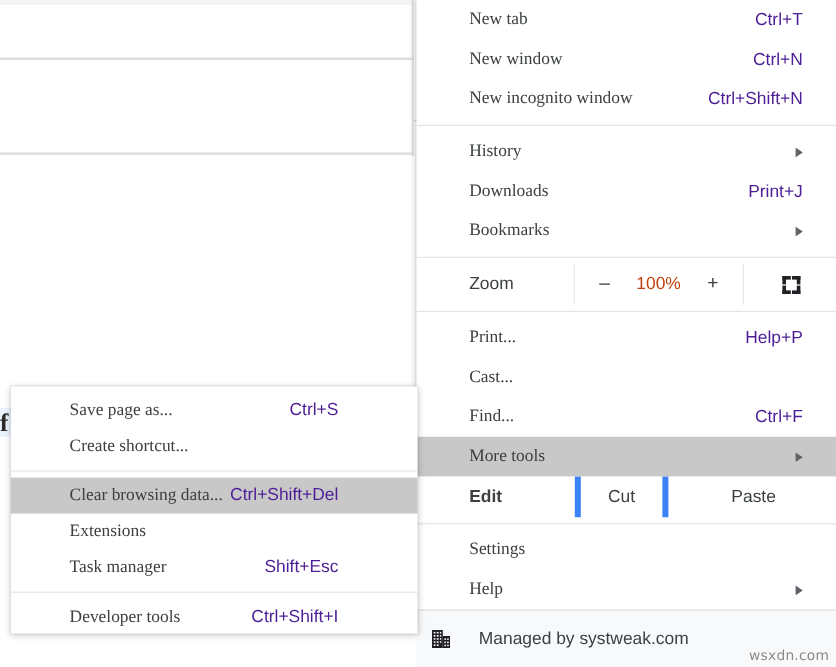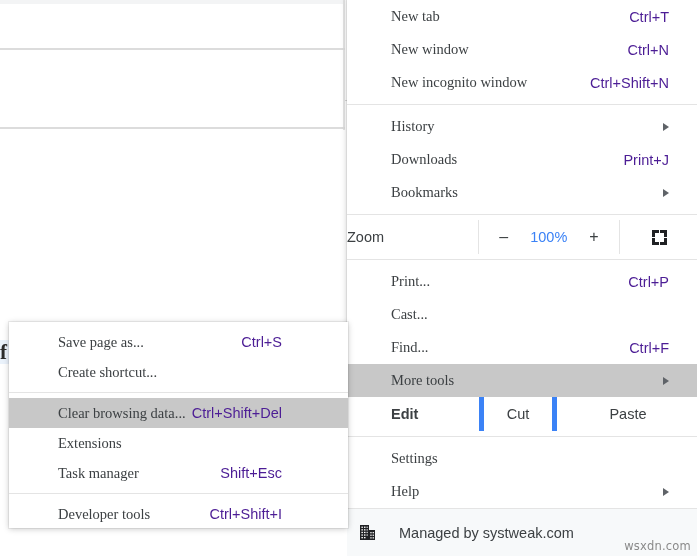--- a/index.html
+++ b/index.html
@@ -126,39 +126,40 @@
     display: flex;
     align-items: stretch;
     height: 34px;
     font-size: 14.5px;
     color: #3c4043;
   }
   .zoom-label {
     width: 131px;
     display: flex;
     align-items: center;
+    padding-left: 44px;
     box-sizing: border-box;
   }
   .zoom-controls {
     width: 142px;
     display: flex;
     align-items: center;
     justify-content: center;
     gap: 22px;
     border-left: 1px solid #e4e4e4;
     border-right: 1px solid #e4e4e4;
     box-sizing: border-box;
   }
   .zoom-minus, .zoom-plus {
     color: #3c4043;
     font-size: 16px;
     line-height: 1;
     cursor: default;
   }
-  .zoom-value { font-size: 14.5px; color: #3b82f6; }
+  .zoom-value { font-size: 14.5px; color: #c2410c; }
   .zoom-full {
     flex: 1 1 auto;
     display: flex;
     align-items: center;
     justify-content: center;
   }
   .fullscreen-glyph {
     position: relative;
     width: 15px; height: 15px;
   }
@@ -309,21 +310,21 @@
           <i class="tr"></i>
           <i class="bl"></i>
           <i class="br"></i>
         </span>
       </div>
     </div>
     <div class="sep"></div>
     <div class="row">
       <span class="label">Print...</span>
       <span class="spacer"></span>
-      <span class="accel">Ctrl+P</span>
+      <span class="accel">Help+P</span>
     </div>
     <div class="row">
       <span class="label">Cast...</span>
       <span class="spacer"></span>
     </div>
     <div class="row">
       <span class="label">Find...</span>
       <span class="spacer"></span>
       <span class="accel">Ctrl+F</span>
     </div>

